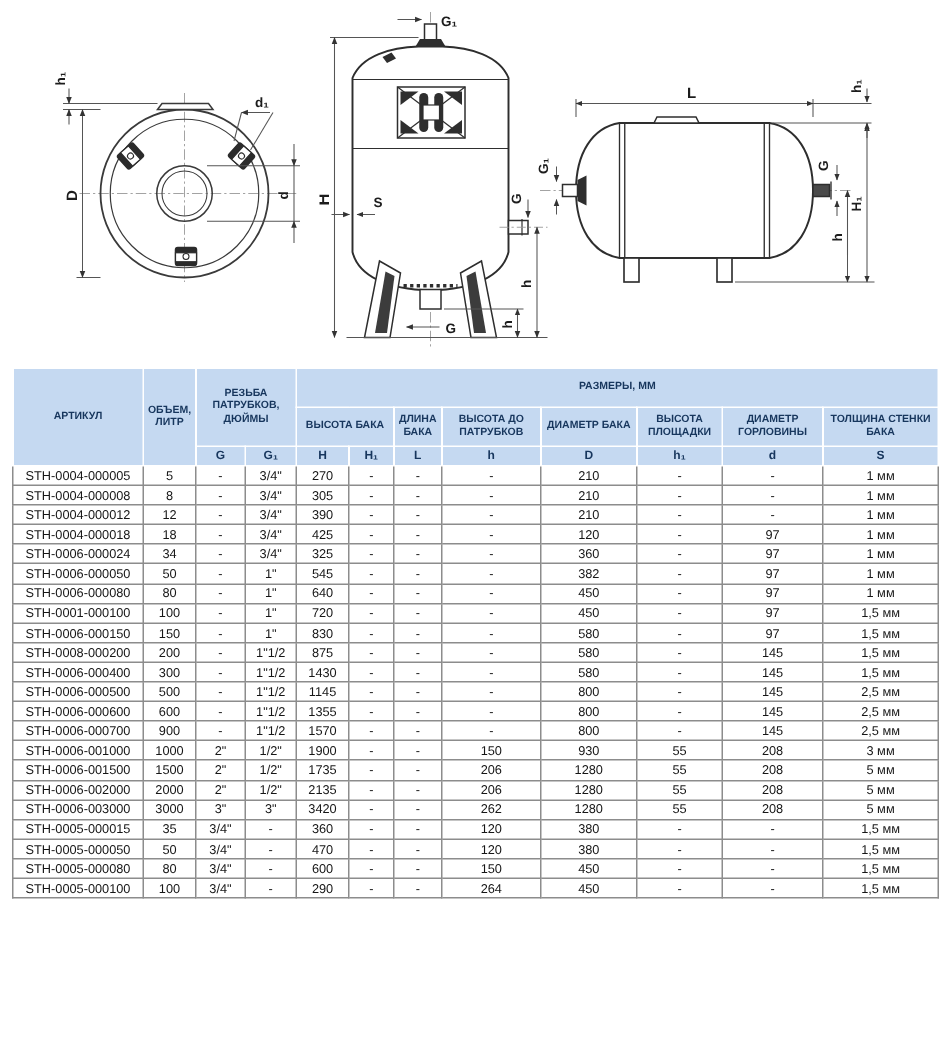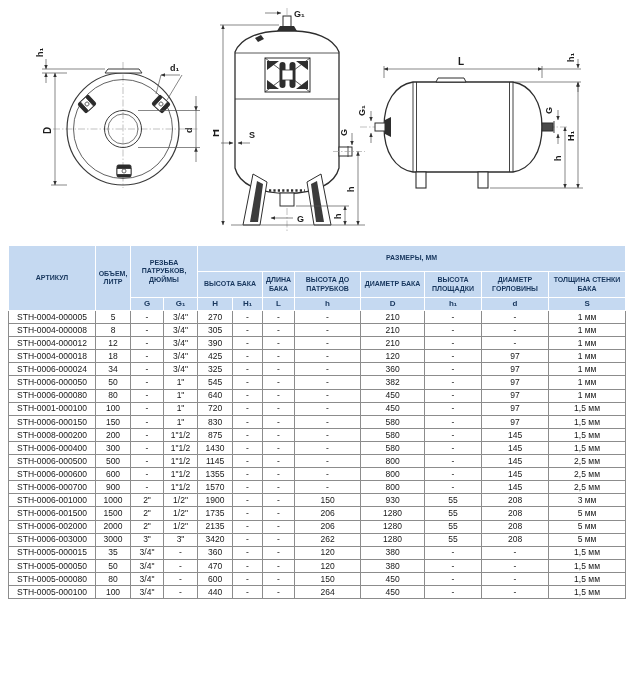--- a/index.html
+++ b/index.html
@@ -537,21 +537,21 @@
           <td>450</td>
           <td>-</td>
           <td>-</td>
           <td>1,5 мм</td>
         </tr>
         <tr>
           <td>STH-0005-000100</td>
           <td>100</td>
           <td>3/4"</td>
           <td>-</td>
-          <td>440</td>
+          <td>290</td>
           <td>-</td>
           <td>-</td>
           <td>264</td>
           <td>450</td>
           <td>-</td>
           <td>-</td>
           <td>1,5 мм</td>
         </tr>
       </tbody>
   </table>

